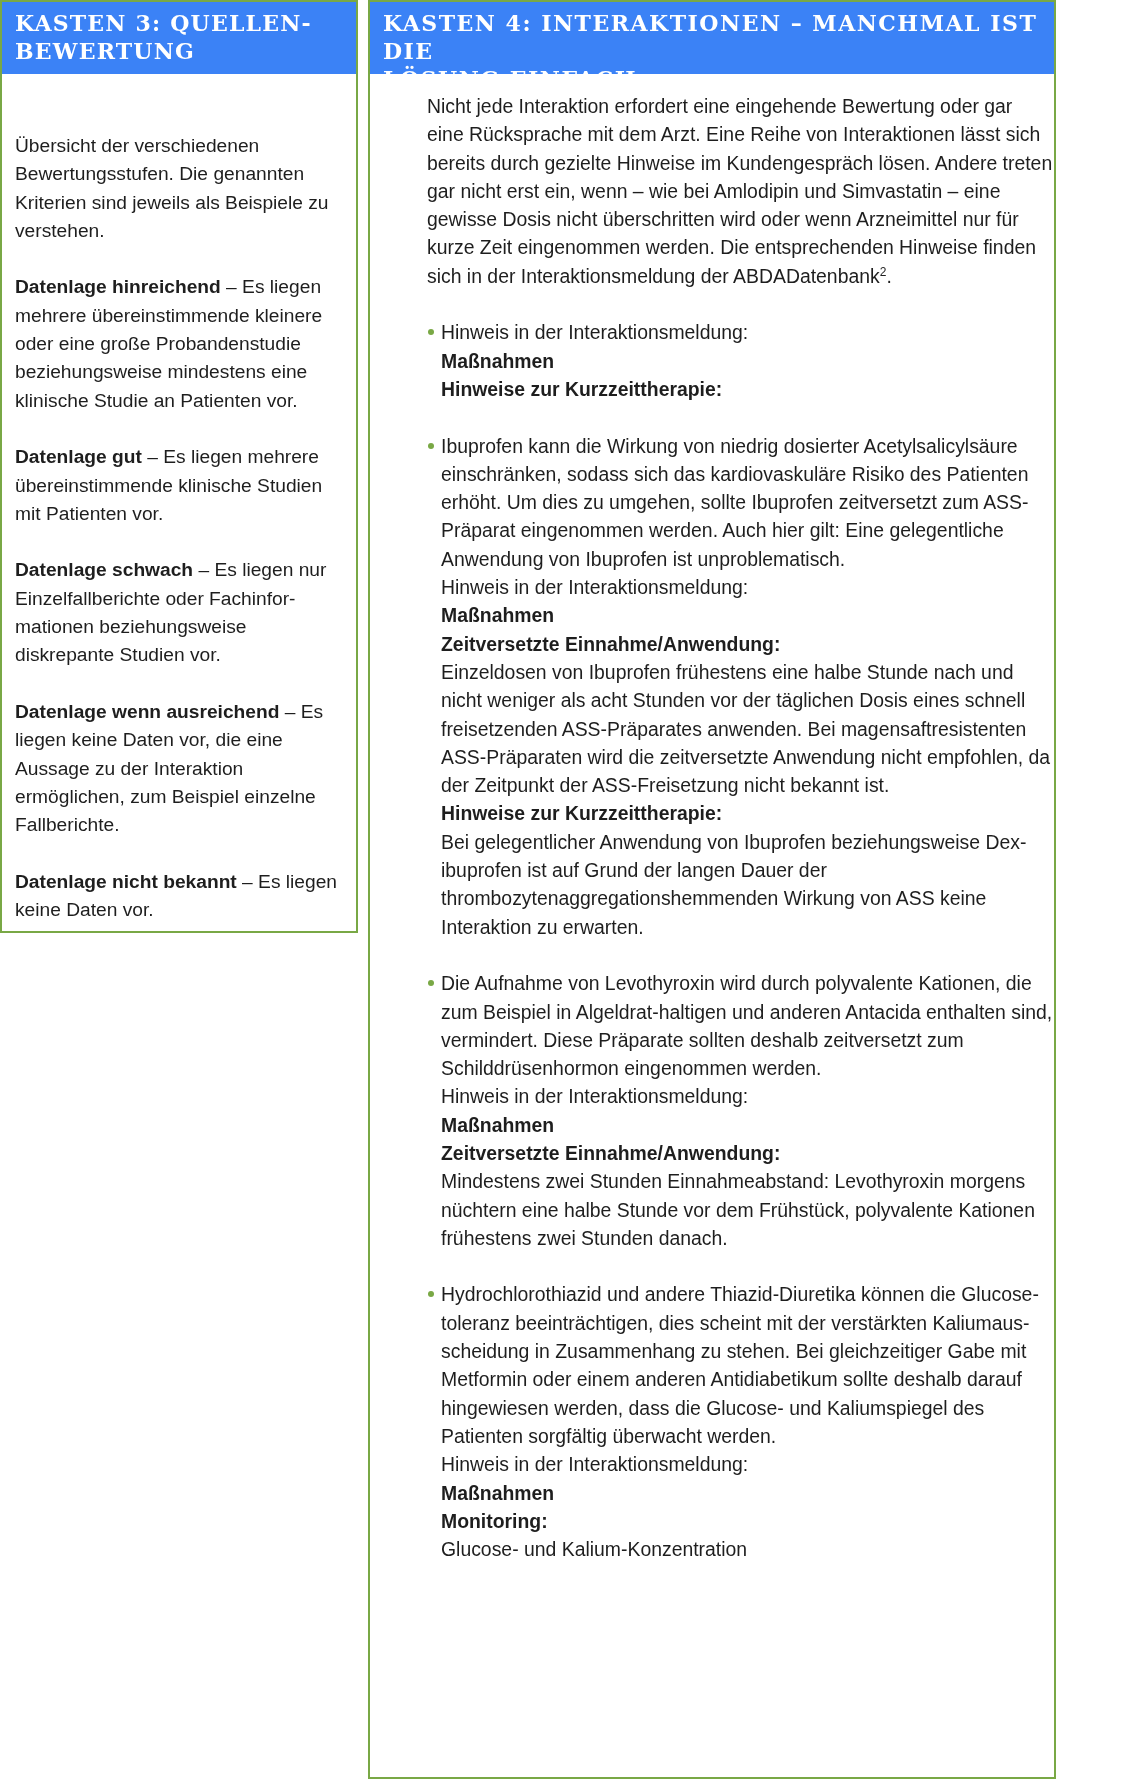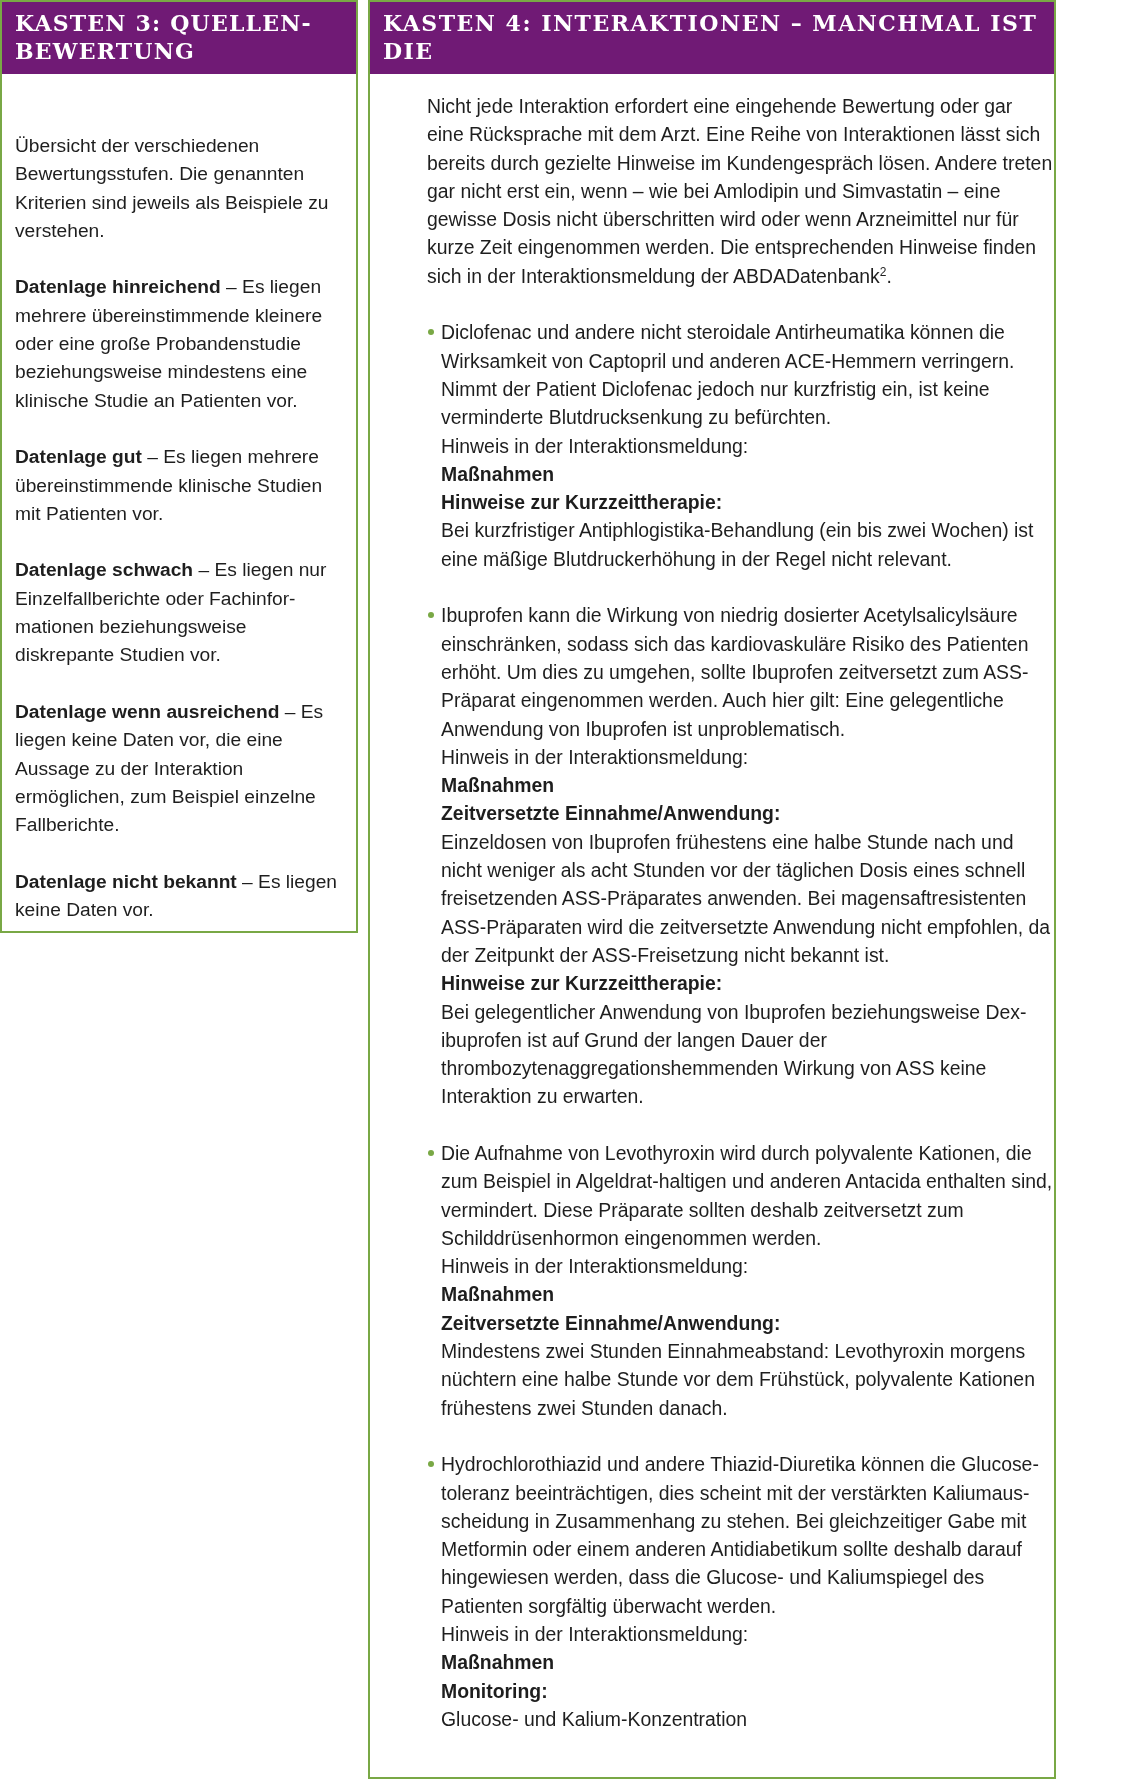--- a/index.html
+++ b/index.html
@@ -1,21 +1,21 @@
 <!DOCTYPE html>
 <html><head>
 <meta charset="utf-8">
 <style>
   html, body { margin: 0; padding: 0; background: #ffffff; }
   body { width: 1128px; height: 1780px; position: relative; overflow: hidden;
          font-family: "Liberation Sans", "DejaVu Sans", sans-serif; color: #1e1e1e; }
   .box { position: absolute; top: 0; border: 2px solid #79a845; box-sizing: border-box; background: #fff; }
   #box3 { left: 0; width: 358px; height: 933px; }
   #box4 { left: 368px; width: 688px; height: 1779px; }
-  .box-header { background: #701a75; color: #ffffff; height: 72px; box-sizing: border-box;
+  .box-header { background: #3b82f6; color: #ffffff; height: 72px; box-sizing: border-box;
                 padding: 7px 12px 0 13px;
                 font-family: "DejaVu Serif", "Liberation Serif", serif; font-weight: bold;
                 font-size: 22px; line-height: 28px; letter-spacing: 1.2px; }
   #box4 .box-header { padding-left: 13px; letter-spacing: 1.5px; }
   .box-body { font-size: 19.2px; line-height: 28.3px; }
   #box3 .box-body { padding: 18px 10px 0 13px; margin-top: 40px; }
   #box4 .box-body { padding: 18px 0 0 13px; font-size: 19.4px; margin-left: 44px; }
   p { margin: 0; }
   .para { margin-bottom: 28.3px; }
   .lbl { font-weight: bold; }
@@ -40,31 +40,30 @@
     <p class="para"><span class="lbl">Datenlage gut</span><span> – Es liegen mehrere übereinstimmende klinische Studien mit Patienten vor.</span></p>
     <p class="para"><span class="lbl">Datenlage schwach</span><span> – Es liegen nur Einzelfallberichte oder Fachinfor­mationen beziehungsweise diskrepante Studien vor.</span></p>
     <p class="para"><span class="lbl">Datenlage wenn ausreichend</span><span> – Es liegen keine Daten vor, die eine Aussage zu der Interaktion ermöglichen, zum Beispiel einzelne Fallberichte.</span></p>
     <p class="para"><span class="lbl">Datenlage nicht bekannt</span><span> – Es liegen keine Daten vor.</span></p>
   </div>
 </section>
 
 <section class="box" id="box4">
   <div class="box-header">
     <span class="line">KASTEN 4: INTERAKTIONEN – MANCHMAL IST DIE</span>
+    <span class="line">LÖSUNG EINFACH</span>
   </div>
   <div class="box-body">
     <p class="para"><span>Nicht jede Interaktion erfordert eine eingehende Bewertung oder gar eine Rücksprache mit dem Arzt. Eine Reihe von Interaktionen lässt sich bereits durch gezielte Hinweise im Kundengespräch lösen. Andere treten gar nicht erst ein, wenn – wie bei Amlodipin und Simvastatin – eine gewisse Dosis nicht überschritten wird oder wenn Arzneimittel nur für kurze Zeit eingenommen werden. Die entsprechenden Hinweise finden sich in der Interaktionsmeldung der ABDADatenbank</span><sup>2</sup><span>.</span></p>
 
     <div class="bullet">
       <span class="dot"></span>
-      <span class="line">Diclofenac und andere nicht steroidale Antirheumatika können die Wirk­samkeit von Captopril und anderen ACE-Hemmern verringern. Nimmt der Patient Diclofenac jedoch nur kurzfristig ein, ist keine verminderte Blutdrucksenkung zu befürchten.</span>
       <span class="line">Hinweis in der Interaktionsmeldung:</span>
       <span class="b">Maßnahmen</span>
       <span class="b">Hinweise zur Kurzzeittherapie:</span>
-      <span class="line">Bei kurzfristiger Antiphlogistika-Behandlung (ein bis zwei Wochen) ist eine mäßige Blutdruckerhöhung in der Regel nicht relevant.</span>
     </div>
 
     <div class="bullet">
       <span class="dot"></span>
       <span class="line">Ibuprofen kann die Wirkung von niedrig dosierter Acetylsalicylsäure ein­schränken, sodass sich das kardiovaskuläre Risiko des Patienten erhöht. Um dies zu umgehen, sollte Ibuprofen zeitversetzt zum ASS-Präparat eingenom­men werden. Auch hier gilt: Eine gelegentliche Anwendung von Ibuprofen ist unproblematisch.</span>
       <span class="line">Hinweis in der Interaktionsmeldung:</span>
       <span class="b">Maßnahmen</span>
       <span class="b">Zeitversetzte Einnahme/Anwendung:</span>
       <span class="line">Einzeldosen von Ibuprofen frühestens eine halbe Stunde nach und nicht weniger als acht Stunden vor der täglichen Dosis eines schnell freisetzenden ASS-Präparates anwenden. Bei magensaftresistenten ASS-Präparaten wird die zeitversetzte Anwendung nicht empfohlen, da der Zeitpunkt der ASS-Freisetzung nicht bekannt ist.</span>
       <span class="b">Hinweise zur Kurzzeittherapie:</span>

